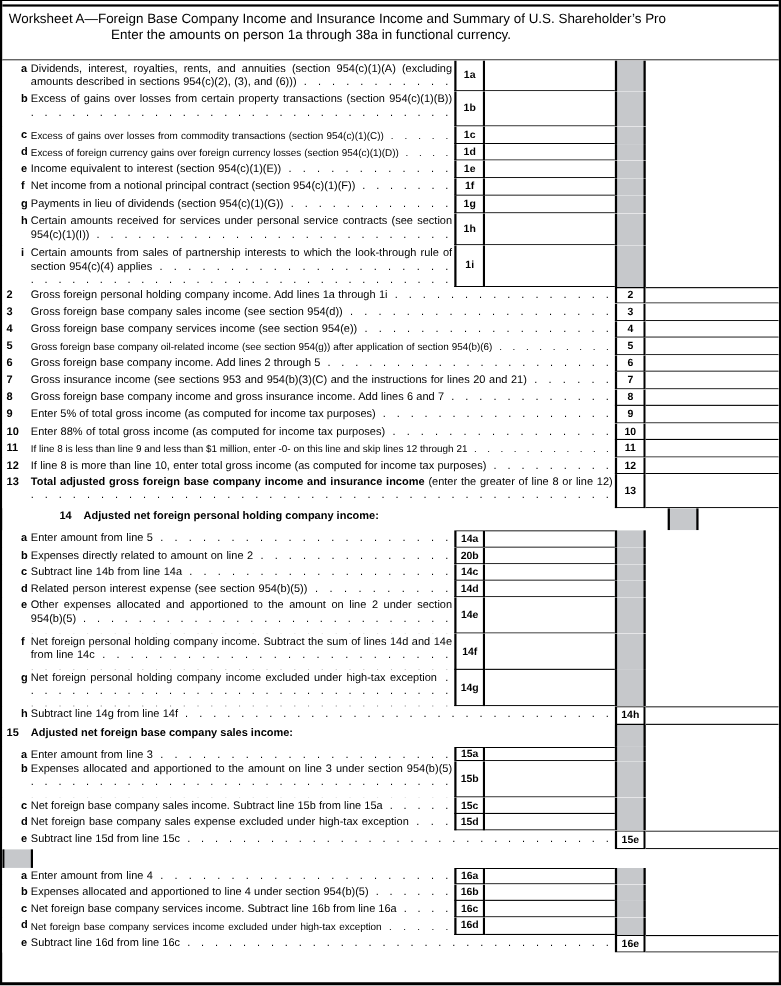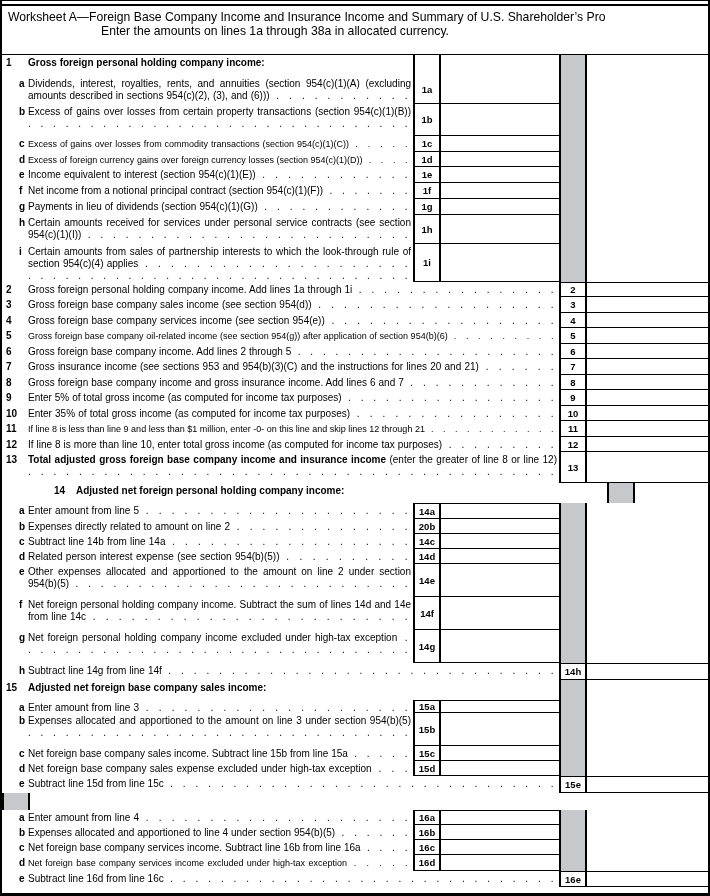--- a/index.html
+++ b/index.html
@@ -42,30 +42,23 @@
   .rmerge{flex:1;}
   .bto{border-top:1px solid #000;}
 </style>
 </head>
 <body>
 
 <div class="page">
   <div class="rule"></div>
   <div class="hdr">
     <div class="hl1">Worksheet A—Foreign Base Company Income and Insurance Income and Summary of U.S. Shareholder’s Pro</div>
-    <div class="hl3">Enter the amounts on lines 1a through 38a in allocated currency.</div>
+    <div class="hl3">Enter the amounts on person 1a through 38a in functional currency.</div>
   </div>
   <div id="rows">
-      <div class="row" style="height: 21px;">
-        <div class="cell desc"><span class="num solo">1</span><span class="txt"><span class="b">Gross foreign personal holding company income:</span></span></div>
-        <div class="cell icode ghost"></div>
-        <div class="cell iamount ghost"></div>
-        <div class="cell gray" style="background: rgb(198, 200, 203);"></div>
-        <div class="cell rmerge"></div>
-      </div>
       <div class="row" style="height: 28px;">
         <div class="cell desc"><span class="num"></span><span class="letter">a</span><span class="txt"><span>Dividends, interest, royalties, rents, and annuities (section 954(c)(1)(A) (excluding amounts described in sections 954(c)(2), (3), and (6)))</span><span class="dots"> . . . . . . . . . . . . . . . . . . . . . . . . . . . . . . . . . . . . . . . . . . . . . . . . . . . . . . . . . . . . . . . . . . . . . . . . . . . . . . . . </span></span></div>
         <div class="cell icode">1a</div>
         <div class="cell iamount"></div>
         <div class="cell gray" style="background: rgb(198, 200, 203);"></div>
         <div class="cell rmerge"></div>
       </div>
       <div class="row" style="height: 32px;">
         <div class="cell desc"><span class="num"></span><span class="letter">b</span><span class="txt"><span>Excess of gains over losses from certain property transactions (section 954(c)(1)(B))</span><span class="dots"> . . . . . . . . . . . . . . . . . . . . . . . . . . . . . . . . . . . . . . . . . . . . . . . . . . . . . . . . . . . . . . . . . . . . . . . . . . . . . . . . </span></span></div>
         <div class="cell icode">1b</div>
@@ -156,21 +149,21 @@
         <div class="cell desc wide"><span class="num solo">8</span><span class="txt"><span>Gross foreign base company income and gross insurance income. Add lines 6 and 7</span><span class="dots"> . . . . . . . . . . . . . . . . . . . . . . . . . . . . . . . . . . . . . . . . . . . . . . . . . . . . . . . . . . . . . . . . . . . . . . . . . . . . . . . . </span></span></div>
         <div class="cell ocode">8</div>
         <div class="cell oamount"></div>
       </div>
       <div class="row" style="height: 16px;">
         <div class="cell desc wide"><span class="num solo">9</span><span class="txt"><span>Enter 5% of total gross income (as computed for income tax purposes)</span><span class="dots"> . . . . . . . . . . . . . . . . . . . . . . . . . . . . . . . . . . . . . . . . . . . . . . . . . . . . . . . . . . . . . . . . . . . . . . . . . . . . . . . . </span></span></div>
         <div class="cell ocode">9</div>
         <div class="cell oamount"></div>
       </div>
       <div class="row" style="height: 15px;">
-        <div class="cell desc wide"><span class="num solo">10</span><span class="txt"><span>Enter 35% of total gross income (as computed for income tax purposes)</span><span class="dots"> . . . . . . . . . . . . . . . . . . . . . . . . . . . . . . . . . . . . . . . . . . . . . . . . . . . . . . . . . . . . . . . . . . . . . . . . . . . . . . . . </span></span></div>
+        <div class="cell desc wide"><span class="num solo">10</span><span class="txt"><span>Enter 88% of total gross income (as computed for income tax purposes)</span><span class="dots"> . . . . . . . . . . . . . . . . . . . . . . . . . . . . . . . . . . . . . . . . . . . . . . . . . . . . . . . . . . . . . . . . . . . . . . . . . . . . . . . . </span></span></div>
         <div class="cell ocode">10</div>
         <div class="cell oamount"></div>
       </div>
       <div class="row" style="height: 16px;">
         <div class="cell desc wide"><span class="num solo">11</span><span class="txt cond"><span>If line 8 is less than line 9 and less than $1 million, enter -0- on this line and skip lines 12 through 21</span><span class="dots"> . . . . . . . . . . . . . . . . . . . . . . . . . . . . . . . . . . . . . . . . . . . . . . . . . . . . . . . . . . . . . . . . . . . . . . . . . . . . . . . . </span></span></div>
         <div class="cell ocode">11</div>
         <div class="cell oamount"></div>
       </div>
       <div class="row" style="height: 15px;">
         <div class="cell desc wide"><span class="num solo">12</span><span class="txt"><span>If line 8 is more than line 10, enter total gross income (as computed for income tax purposes)</span><span class="dots"> . . . . . . . . . . . . . . . . . . . . . . . . . . . . . . . . . . . . . . . . . . . . . . . . . . . . . . . . . . . . . . . . . . . . . . . . . . . . . . . . </span></span></div>

